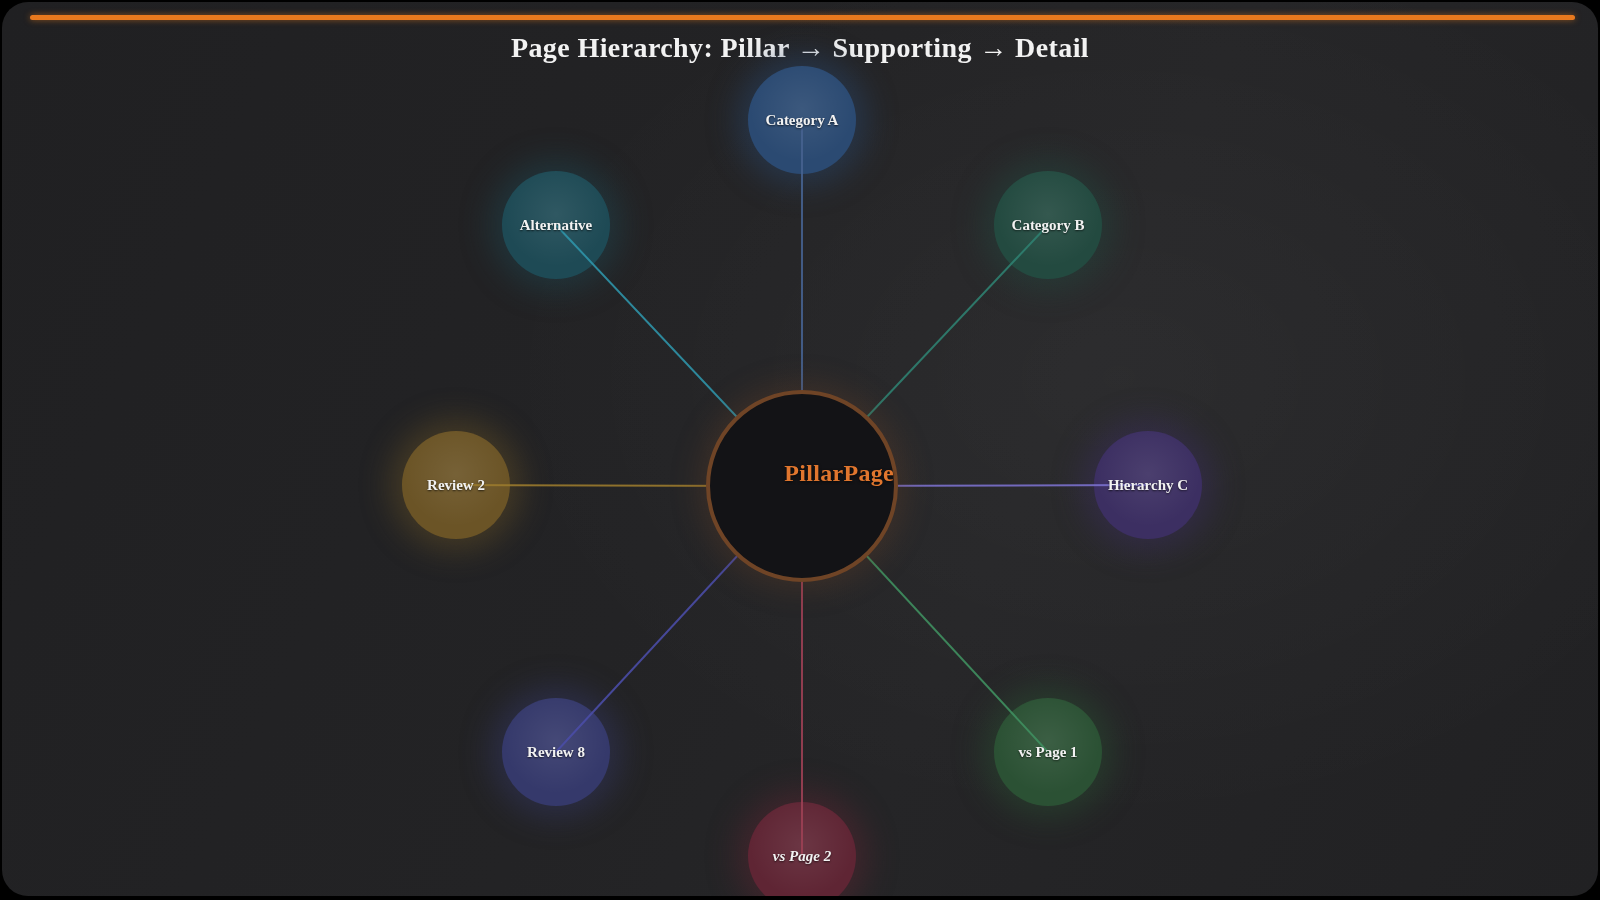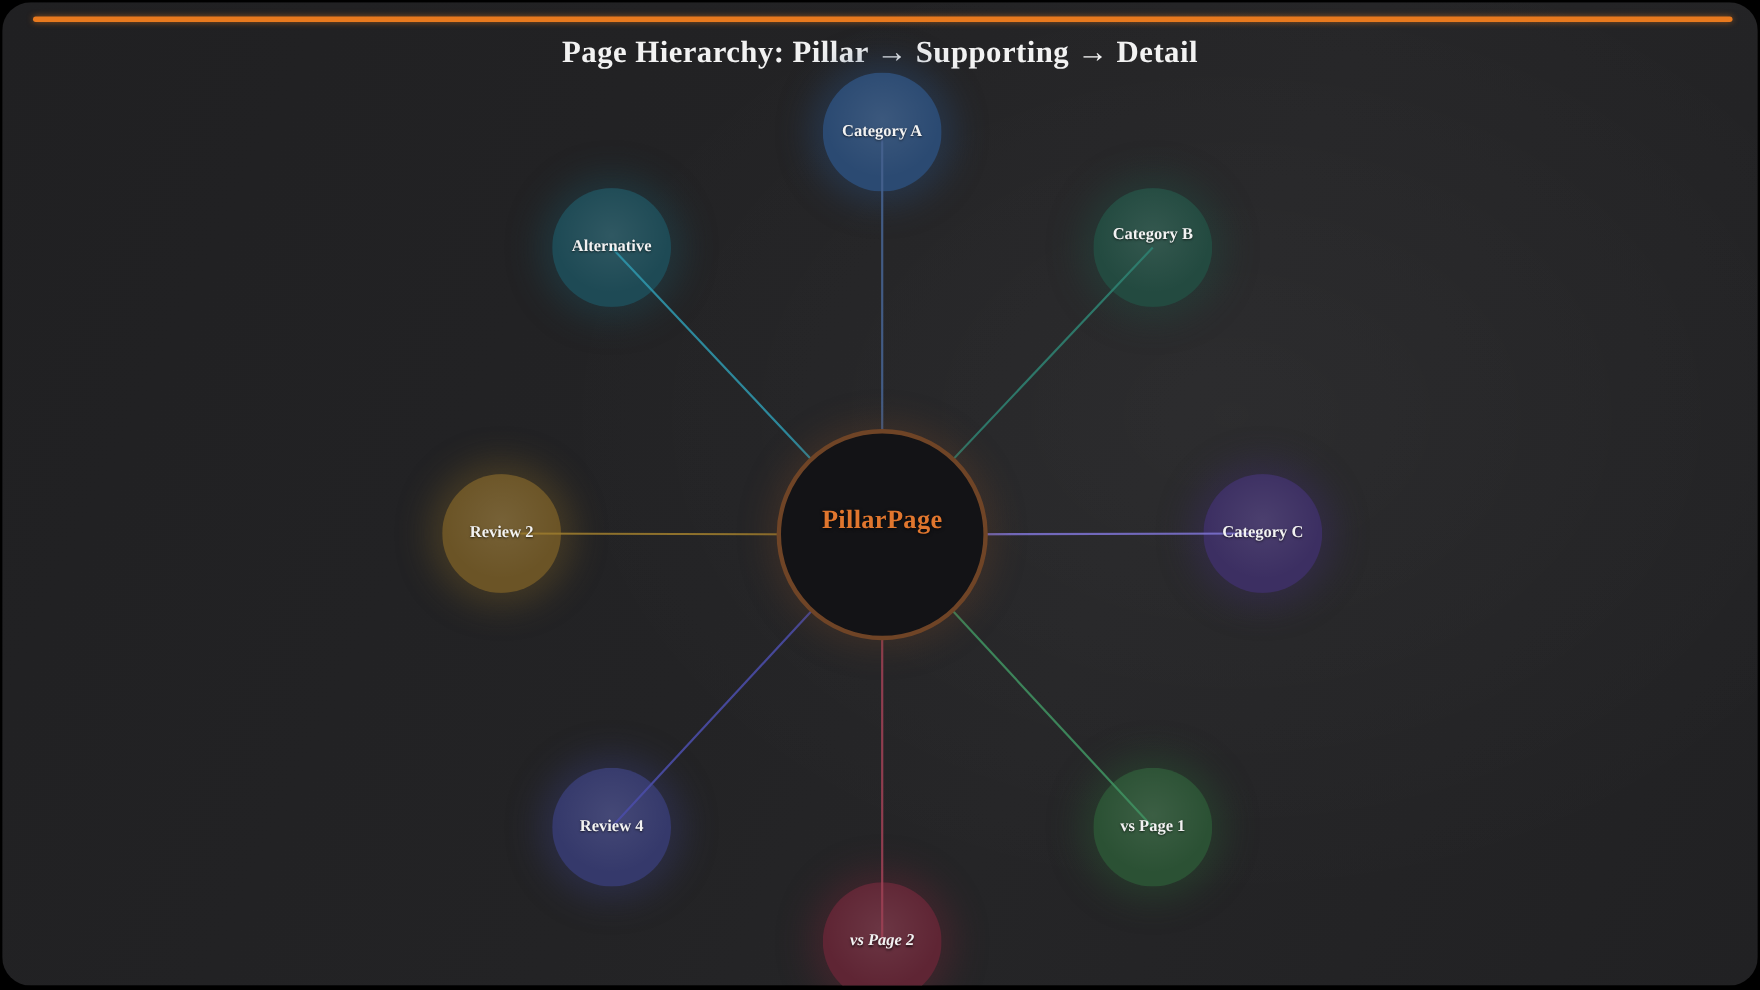--- a/index.html
+++ b/index.html
@@ -95,25 +95,25 @@
         <line x1="800" y1="484" x2="1046" y2="223" stroke="#2f8070" stroke-width="2" stroke-opacity="0.9"></line>
         <line x1="800" y1="484" x2="1146" y2="483" stroke="#7a70cc" stroke-width="2" stroke-opacity="0.9"></line>
         <line x1="800" y1="484" x2="1046" y2="750" stroke="#3f8f5f" stroke-width="2" stroke-opacity="0.9"></line>
         <line x1="800" y1="484" x2="800" y2="854" stroke="#9c4054" stroke-width="2" stroke-opacity="0.9"></line>
         <line x1="800" y1="484" x2="554" y2="750" stroke="#4a4ca6" stroke-width="2" stroke-opacity="0.9"></line>
         <line x1="800" y1="484" x2="454" y2="483" stroke="#9a7a2e" stroke-width="2" stroke-opacity="0.9"></line>
         <line x1="800" y1="484" x2="554" y2="223" stroke="#2f93a8" stroke-width="2" stroke-opacity="0.9"></line>
       </svg>
     <div id="label-layer">
         <span class="sat-label" style="left: 800px; top: 118px; color: rgb(242, 242, 242);">Category A</span>
-        <span class="sat-label" style="left: 1046px; top: 212px; color: rgb(242, 242, 242);">Category B</span>
-        <span class="sat-label" style="left: 1146px; top: 483px; color: rgb(242, 242, 242);">Category C</span>
+        <span class="sat-label" style="left: 1046px; top: 223px; color: rgb(242, 242, 242);">Category B</span>
+        <span class="sat-label" style="left: 1146px; top: 483px; color: rgb(242, 242, 242);">Hierarchy C</span>
         <span class="sat-label" style="left: 1046px; top: 750px; color: rgb(242, 242, 242); text-align: right;">vs Page 1</span>
         <span class="sat-label" style="left: 800px; top: 854px; color: rgb(242, 242, 242); font-style: italic;">vs Page 2</span>
-        <span class="sat-label" style="left: 554px; top: 750px; color: rgb(242, 242, 242);">Review 4</span>
+        <span class="sat-label" style="left: 554px; top: 750px; color: rgb(242, 242, 242);">Review 8</span>
         <span class="sat-label" style="left: 454px; top: 483px; color: rgb(242, 242, 242); font-family: Liberation Serif, serif;">Review 2</span>
         <span class="sat-label" style="left: 554px; top: 223px; color: rgb(242, 242, 242);">Alternative</span>
       </div>
-    <div class="hub-node" id="hub-node" style="left: 704px; top: 388px; height: 192px; width: 192px; background-color: rgb(19, 19, 22); border: 4px solid rgb(111, 68, 38); box-shadow: rgba(111, 68, 38, 0.28) 0px 0px 28px 8px;">
+    <div class="hub-node" id="hub-node" style="left: 704px; top: 388px; height: 192px; width: 192px; background-color: rgb(19, 19, 22); border: 4px solid rgb(111, 68, 38); box-shadow: rgba(111, 68, 38, 0.28) 0px 0px 28px 8px; justify-content: flex-end;">
       <span class="hub-label" style="color: rgb(224, 118, 46);">PillarPage</span>
     </div>
   </div>
 </div>
 
 </body></html>

